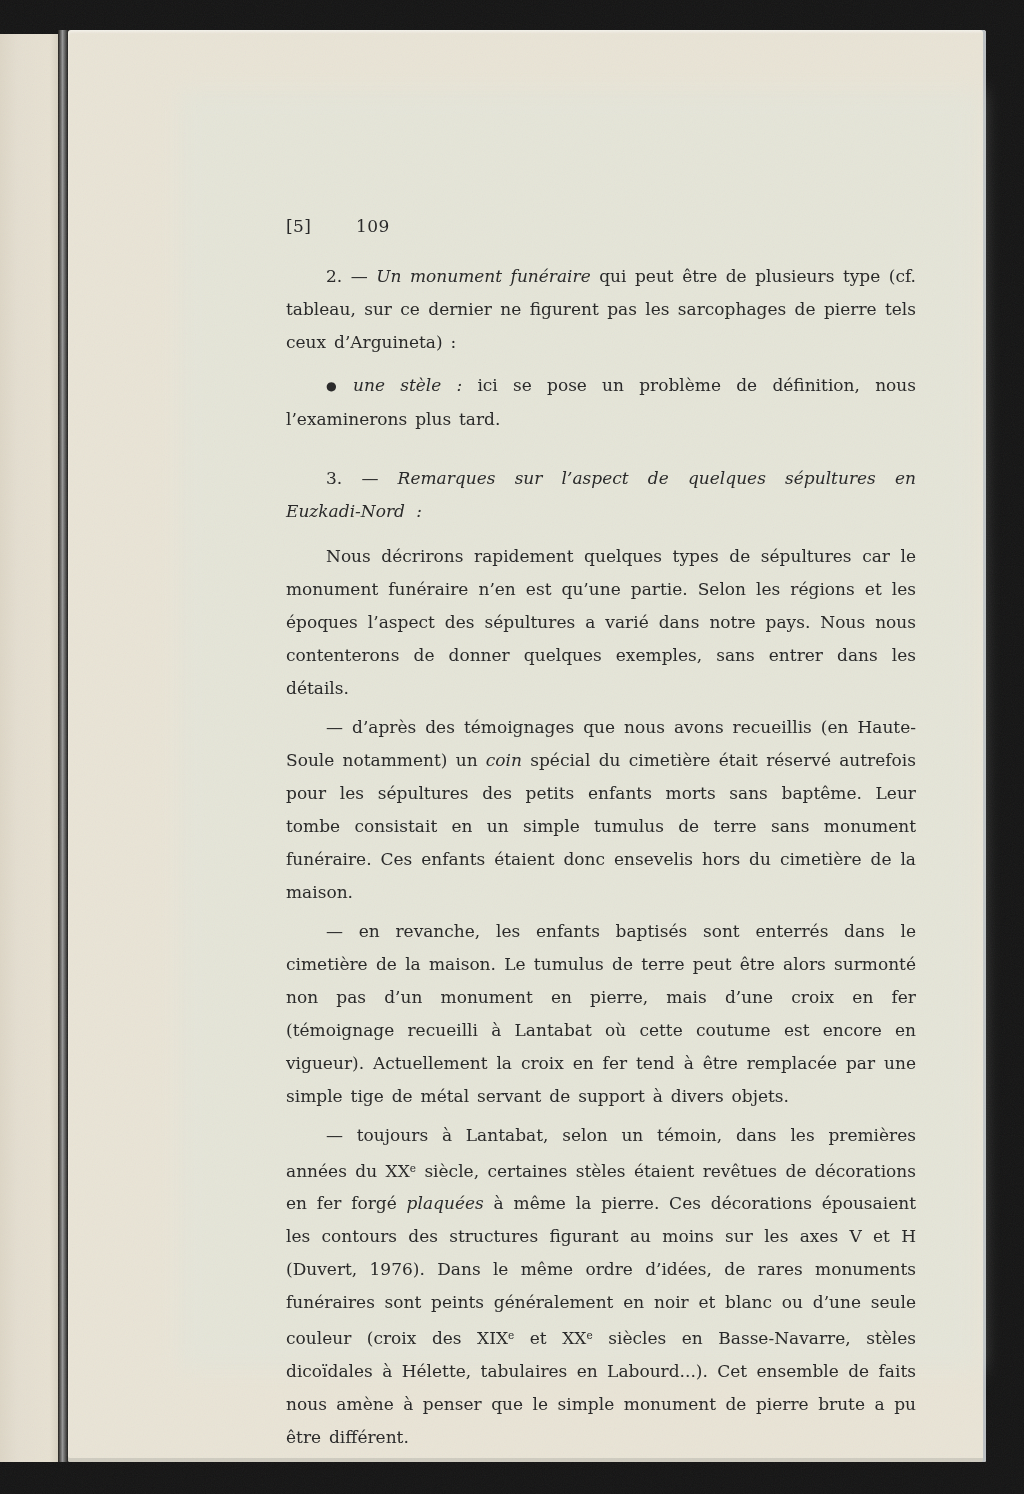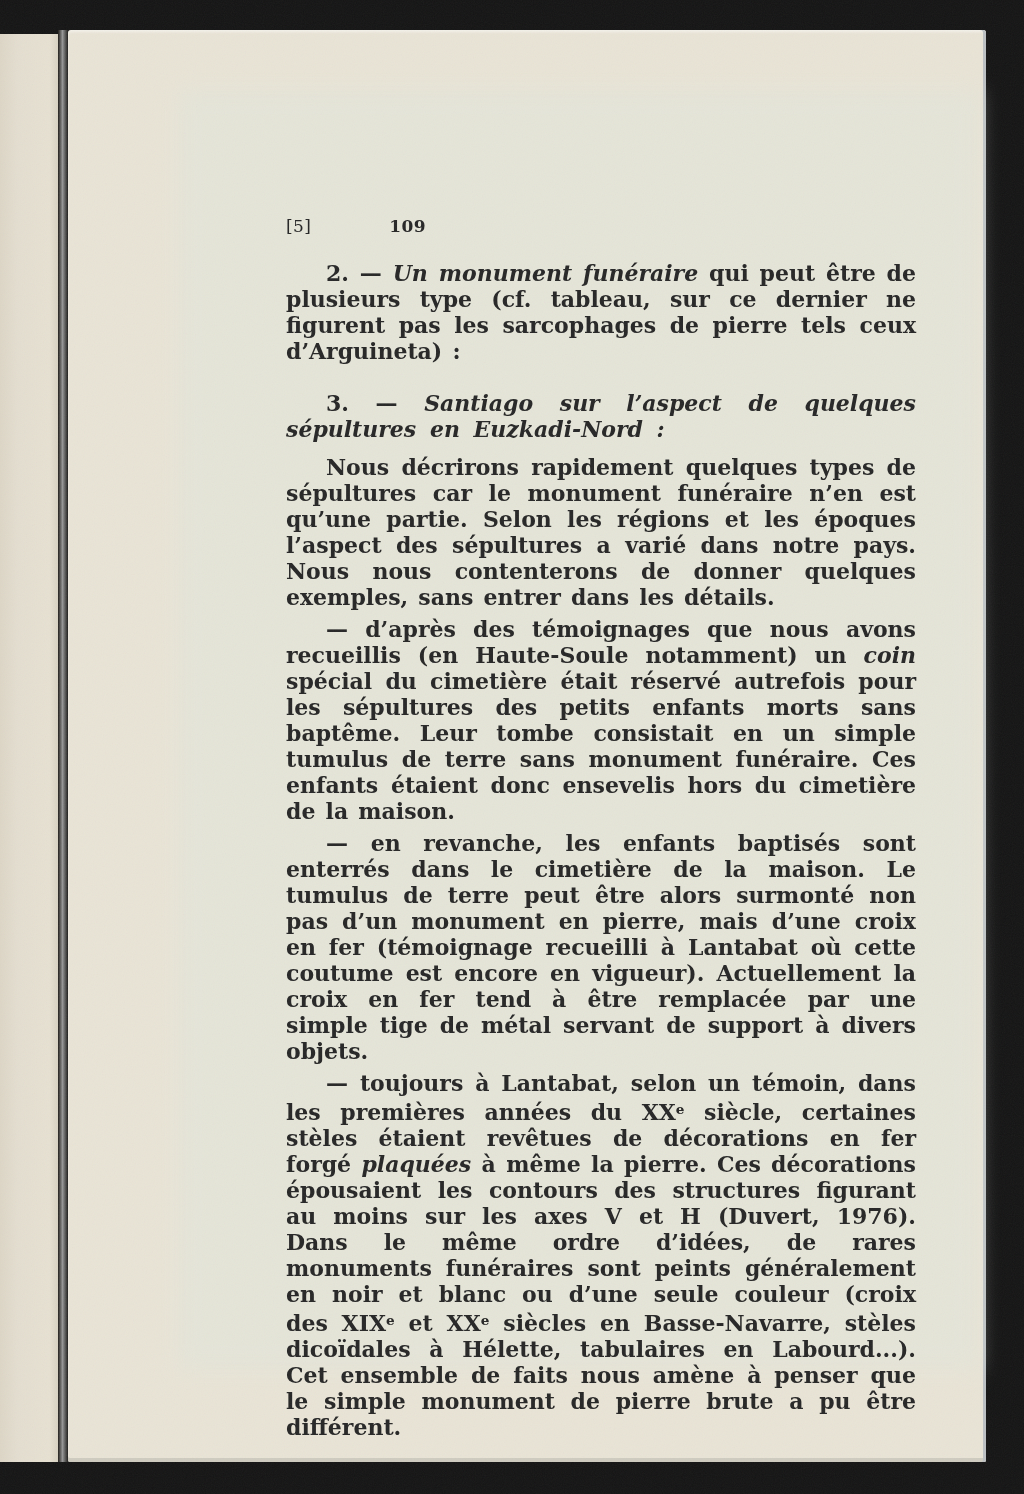--- a/index.html
+++ b/index.html
@@ -49,28 +49,27 @@
   .text-column{
     position:absolute;left:218px;top:186px;width:630px;
   }
   .running-head{
     display:flex;align-items:baseline;
     font-size:17px;letter-spacing:.4px;
     margin-bottom:24px;
   }
   .running-head .marker{width:70px;}
   .running-head .title{flex:1;text-align:center;letter-spacing:.6px;word-spacing:3px;}
-  .running-head .folio{width:70px;text-align:right;font-weight:bold;}
+  .running-head .folio{width:70px;text-align:left;}
   .page-body p{
-    font-size:22px;line-height:26px;
+    font-size:17px;line-height:33px;
     text-align:justify;
     text-indent:40px;
     word-spacing:2.5px;
     margin-bottom:10px;
-    font-weight:bold;
   }
   .page-body p.bullet{margin-bottom:12px;}
   .page-body p.heading{margin-top:26px;margin-bottom:12px;word-spacing:6px;}
   .page-body p.body{margin-bottom:6px;}
   .page-body p.dash{margin-bottom:6px;}
   .italic{font-style:italic;}
   .plain{font-style:normal;}
   .sup{font-size:.62em;vertical-align:.45em;}
   .bullet-dot{font-size:.72em;vertical-align:.12em;margin-right:9px;}
 </style>
@@ -83,21 +82,22 @@
 <div class="page">
   <div class="exposure"></div>
 
   <div class="text-column">
     <div class="running-head">
       <span class="marker">[5]</span>
       <span class="folio">109</span>
     </div>
     <div class="page-body">
         <p class="numbered"><span class="plain">2. — </span><span class="italic">Un monument funéraire</span><span class="plain"> qui peut être de plusieurs type (cf. tableau, sur ce dernier ne figurent pas les sarcophages de pierre tels ceux d’Arguineta) :</span></p>
-        <p class="heading"><span class="plain">3. — </span><span class="italic">Santiago sur l’aspect de quelques sépultures en Euzkadi-Nord :</span></p>
+        <p class="bullet"><span class="bullet-dot">●</span><span class="italic">une stèle :</span><span class="plain"> ici se pose un problème de définition, nous l’examinerons plus tard.</span></p>
+        <p class="heading"><span class="plain">3. — </span><span class="italic">Remarques sur l’aspect de quelques sépultures en Euzkadi-Nord :</span></p>
         <p class="body"><span class="plain">Nous décrirons rapidement quelques types de sépultures car le monument funéraire n’en est qu’une partie. Selon les régions et les époques l’aspect des sépultures a varié dans notre pays. Nous nous contenterons de donner quelques exemples, sans entrer dans les détails.</span></p>
         <p class="dash"><span class="plain">— d’après des témoignages que nous avons recueillis (en Haute-Soule notamment) un </span><span class="italic">coin</span><span class="plain"> spécial du cimetière était réservé autrefois pour les sépultures des petits enfants morts sans baptême. Leur tombe consistait en un simple tumulus de terre sans monument funéraire. Ces enfants étaient donc ensevelis hors du cimetière de la maison.</span></p>
         <p class="dash"><span class="plain">— en revanche, les enfants baptisés sont enterrés dans le cimetière de la maison. Le tumulus de terre peut être alors surmonté non pas d’un monument en pierre, mais d’une croix en fer (témoignage recueilli à Lantabat où cette coutume est encore en vigueur). Actuellement la croix en fer tend à être remplacée par une simple tige de métal servant de support à divers objets.</span></p>
         <p class="dash"><span class="plain">— toujours à Lantabat, selon un témoin, dans les premières années du XX</span><span class="sup">e</span><span class="plain"> siècle, certaines stèles étaient revêtues de décorations en fer forgé </span><span class="italic">plaquées</span><span class="plain"> à même la pierre. Ces décorations épousaient les contours des structures figurant au moins sur les axes V et H (Duvert, 1976). Dans le même ordre d’idées, de rares monuments funéraires sont peints généralement en noir et blanc ou d’une seule couleur (croix des XIX</span><span class="sup">e</span><span class="plain"> et XX</span><span class="sup">e</span><span class="plain"> siècles en Basse-Navarre, stèles dicoïdales à Hélette, tabulaires en Labourd...). Cet ensemble de faits nous amène à penser que le simple monument de pierre brute a pu être différent.</span></p>
       </div>
   </div>
 </div>
 
 <svg class="grain" width="1024" height="1494" xmlns="http://www.w3.org/2000/svg">
   <filter id="n">

